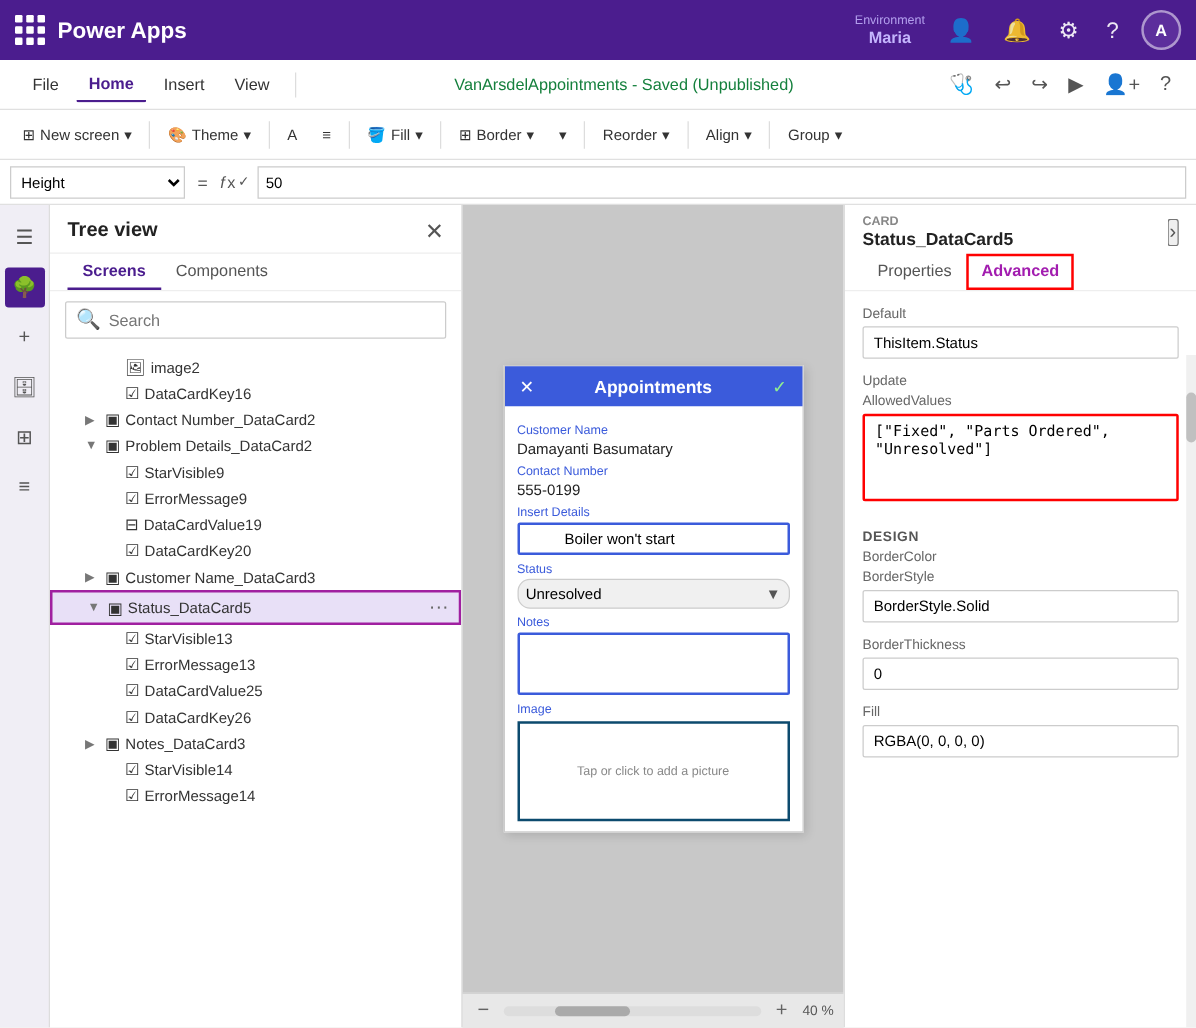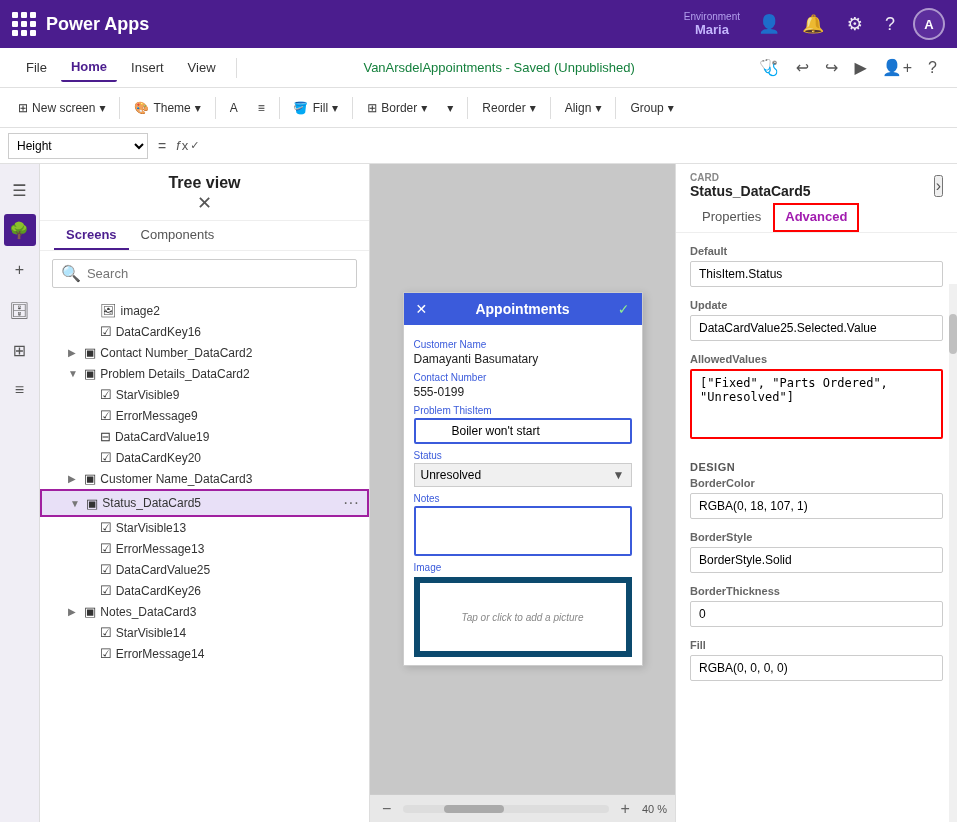--- a/index.html
+++ b/index.html
@@ -131,21 +131,21 @@
     .tree-panel {
       width: 330px;
       background: white;
       border-right: 1px solid #ddd;
       display: flex;
       flex-direction: column;
       overflow: hidden;
     }
     .tree-header {
       display: flex; align-items: center; justify-content: space-between;
-      padding: 10px 14px 6px; border-bottom: 1px solid #eee; flex-direction: column;
+      padding: 10px 14px 6px; border-bottom: 1px solid #eee;
     }
     .tree-title { font-size: 16px; font-weight: 600; color: #222; }
     .tree-close { font-size: 18px; cursor: pointer; color: #555; background: none; border: none; }
     .tree-tabs {
       display: flex; border-bottom: 1px solid #eee; padding: 0 14px;
     }
     .tree-tab {
       padding: 6px 12px; font-size: 13px; cursor: pointer; color: #555; border-bottom: 2px solid transparent;
     }
     .tree-tab.active { color: #4b1d8e; border-bottom-color: #4b1d8e; font-weight: 600; }
@@ -220,31 +220,31 @@
     .form-card-header .check-icon { font-size: 14px; color: #90ee90; }
     .form-body { padding: 8px 10px; }
     .form-field-label { font-size: 10px; color: #3b5bdb; margin-bottom: 2px; margin-top: 6px; }
     .form-field-value { font-size: 12px; color: #222; }
     .form-input-box {
       border: 1px solid #ccc; border-radius: 2px; padding: 4px 6px;
       font-size: 12px; width: 100%; background: white;
     }
     .form-input-box.active-border { border: 2px solid #3b5bdb; padding-left: 36px; }
     .form-select-box {
-      border: 1px solid #ccc; border-radius: 0; padding: 4px 6px;
+      border: 1px solid #ccc; border-radius: 10px; padding: 4px 6px;
       font-size: 12px; width: 100%; display: flex; align-items: center; justify-content: space-between;
       background: #f0f0f0;
     }
     .form-select-arrow { color: #555; }
     .form-textarea {
       border: 2px solid #3b5bdb; border-radius: 2px; height: 50px; width: 100%;
     }
     .form-image-box {
-      height: 80px; border: 6px solid #0c4a6e; display: flex; align-items: center; justify-content: center;
-      color: #888; font-size: 10px; margin-top: 4px; font-style: italic;
+      height: 80px; border: 2px solid #0c4a6e; display: flex; align-items: center; justify-content: center;
+      color: #888; font-size: 10px; margin-top: 4px;
     }
 
     
     .right-panel {
       width: 282px;
       background: white;
       border-left: 1px solid #ddd;
       display: flex;
       flex-direction: column;
     }
@@ -258,21 +258,21 @@
     .right-panel-tabs {
       display: flex; border-bottom: 1px solid #eee; padding: 0 14px;
     }
     .right-tab {
       padding: 6px 12px; font-size: 13px; cursor: pointer; color: #555; border-bottom: 2px solid transparent;
     }
     .right-tab.highlight-border { border: 2px solid red; padding: 4px 10px; }
     .right-content {
       flex: 1; overflow-y: auto; padding: 10px 14px;
     }
-    .prop-section-label { font-size: 11px; color: #666; margin-bottom: 4px; margin-top: 2px; font-weight: bold; }
+    .prop-section-label { font-size: 11px; color: #666; margin-bottom: 4px; margin-top: 2px; }
     .prop-input {
       width: 100%; border: 1px solid #ccc; border-radius: 2px;
       padding: 5px 8px; font-size: 12px; margin-bottom: 10px; background: white;
     }
     .prop-input.highlight { border: 2px solid red; }
     .prop-section-header {
       font-size: 11px; font-weight: 700; color: #555; text-transform: uppercase;
       margin: 8px 0 4px; letter-spacing: 0.5px;
     }
 
@@ -378,20 +378,21 @@
 <div class="formula-bar">
   <select class="formula-select">
     <option>Height</option>
   </select>
   <span class="formula-eq">=</span>
   <span class="formula-fx">
     <em>f</em>
       <span>x</span> 
       <span style="font-size:11px;">✓</span>
   </span>
+  <input class="formula-input" value="50" style="">
 </div>
 
 <div class="main-area">
 
   <div class="sidebar-icons">
     <div class="side-icon">☰</div>
     <div class="side-icon active">🌳</div>
     <div class="side-icon">+</div>
     <div class="side-icon">🗄</div>
     <div class="side-icon">⊞</div>
@@ -533,21 +534,21 @@
           <span class="title">Appointments</span>
           <span class="check-icon">✓</span>
         </div>
         <div class="form-body">
           <div class="form-field-label">Customer Name</div>
           <div class="form-field-value">Damayanti Basumatary</div>
 
           <div class="form-field-label">Contact Number</div>
           <div class="form-field-value">555-0199</div>
 
-          <div class="form-field-label">Problem ThisItem</div>
+          <div class="form-field-label">Insert Details</div>
           <div class="form-input-box active-border">Boiler won't start</div>
 
           <div class="form-field-label">Status</div>
           <div class="form-select-box">
             <span>Unresolved</span>
             <span class="form-select-arrow">▼</span>
           </div>
 
           <div class="form-field-label">Notes</div>
           <div class="form-textarea"></div>
@@ -580,30 +581,28 @@
     <div class="right-panel-tabs">
       <div class="right-tab">Properties</div>
       <div class="right-tab highlight-border" style="border:2px solid red; color:#a21caf; font-weight:600;">Advanced</div>
     </div>
     <div class="right-content">
 
       <div class="prop-section-label">Default</div>
       <input class="prop-input" value="ThisItem.Status" style="">
 
       <div class="prop-section-label">Update</div>
-      <input class="prop-input" value="DataCardValue25.Selected.Value" style="">
 
       <div class="prop-section-label">AllowedValues</div>
       <textarea class="prop-input highlight" style="height: 70px; resize: none; font-family: monospace; font-size: 12px;">["Fixed", "Parts Ordered",
 "Unresolved"]</textarea>
 
       <div class="prop-section-header">DESIGN</div>
 
       <div class="prop-section-label">BorderColor</div>
-      <input class="prop-input" value="RGBA(0, 18, 107, 1)" style="">
 
       <div class="prop-section-label">BorderStyle</div>
       <input class="prop-input" value="BorderStyle.Solid" style="">
 
       <div class="prop-section-label">BorderThickness</div>
       <input class="prop-input" value="0" style="">
 
       <div class="prop-section-label">Fill</div>
       <input class="prop-input" value="RGBA(0, 0, 0, 0)" style="">
 

